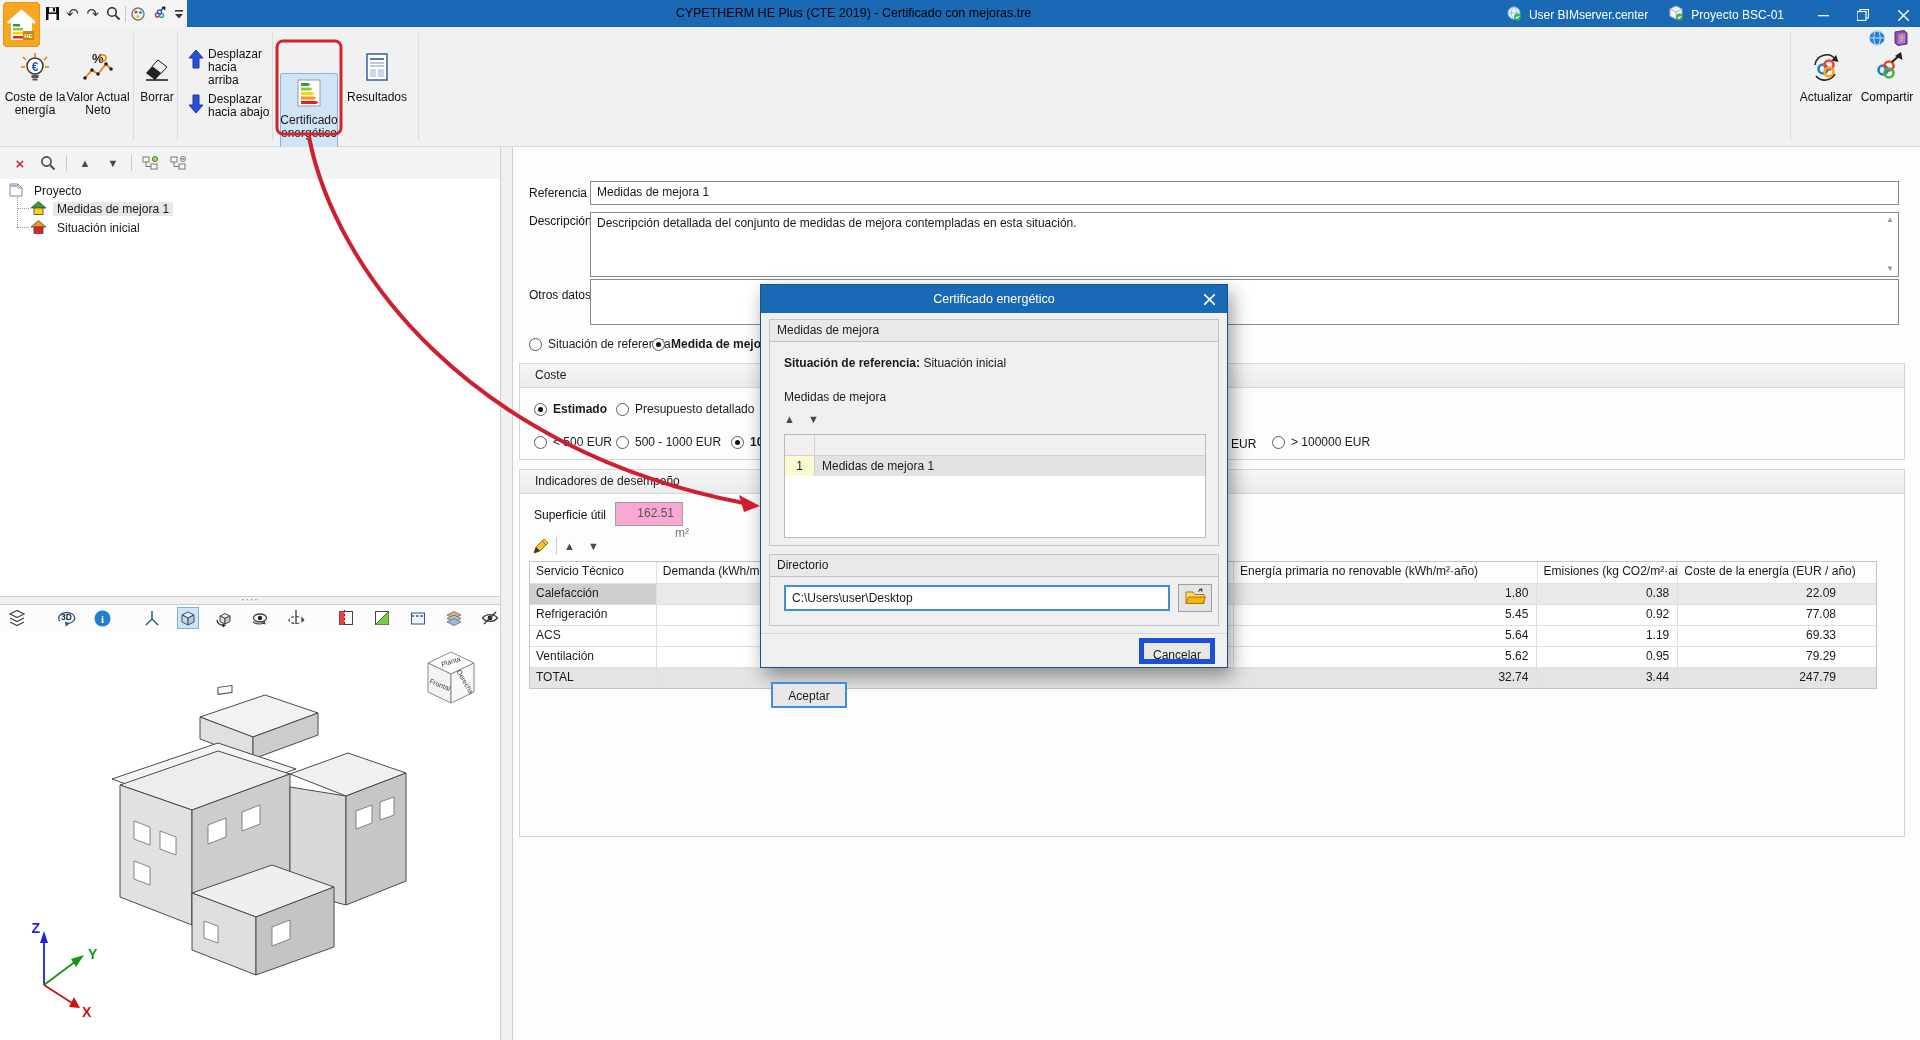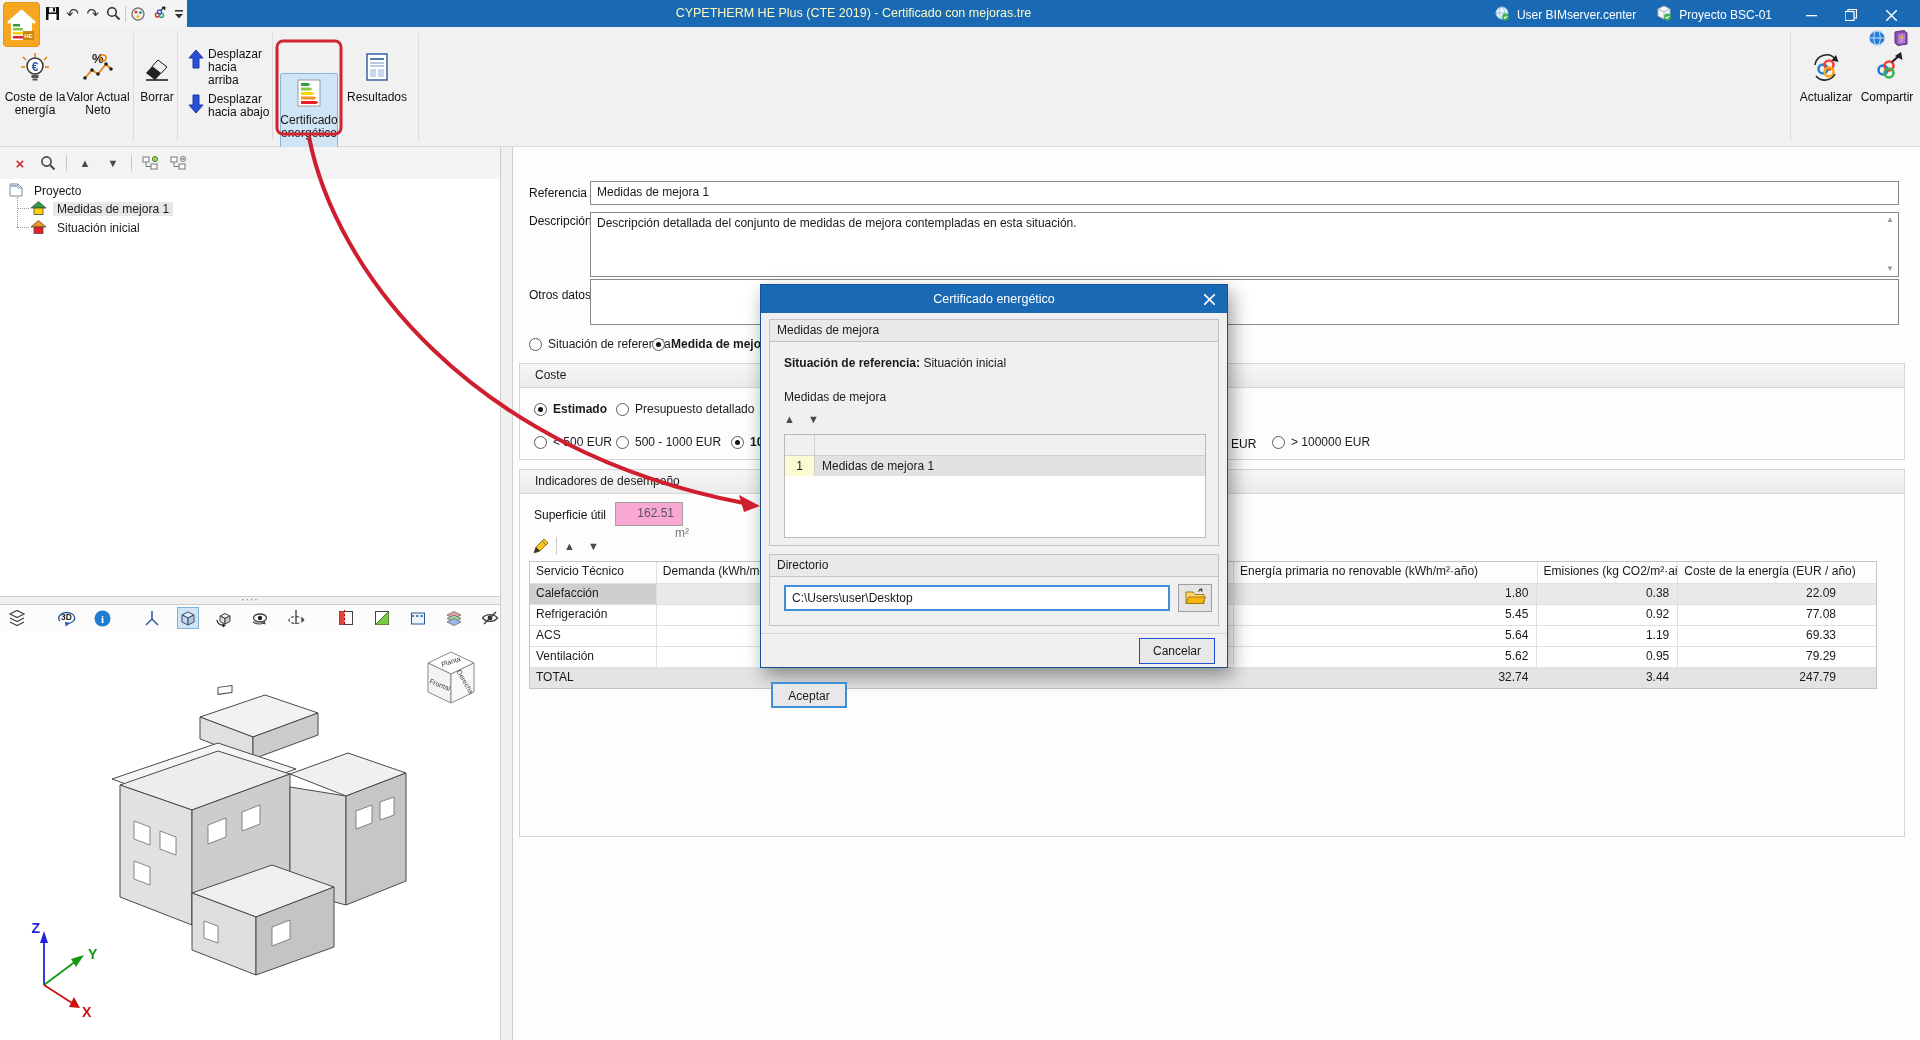--- a/index.html
+++ b/index.html
@@ -5,21 +5,21 @@
   html,body{margin:0;padding:0;background:#888;}
   #app{position:relative;width:1920px;height:1040px;background:#fdfdfd;overflow:hidden;
        font-family:"Liberation Sans",sans-serif;font-size:12px;color:#1a1a1a;}
   .a{position:absolute;}
   .nowrap{white-space:nowrap;overflow:hidden;}
   
   .titlebar{left:0;top:0;width:1920px;height:27px;background:#1a69b4;}
   .qat{left:0;top:0;width:187px;height:27px;background:#f4f4f4;display:flex;align-items:center;gap:4px;padding-left:44px;box-sizing:border-box;}
   .qico{width:20px;height:20px;display:flex;align-items:center;justify-content:center;color:#333;font-size:15px;}
   .vsep{width:1px;height:16px;background:#c9c9c9;}
-  .wtitle{color:#fef9c3;font-size:12.5px;text-align:center;line-height:27px;}
+  .wtitle{color:#000000;font-size:12.5px;text-align:center;line-height:27px;}
   .tbright{display:flex;align-items:center;color:#fff;gap:6px;}
   .winbtn{width:34px;height:27px;display:flex;align-items:center;justify-content:center;}
   
   .ribbon{left:0;top:27px;width:1920px;height:120px;background:#f1f1f1;border-bottom:1px solid #d9d9d9;box-sizing:border-box;}
   .rdiv{position:absolute;top:6px;width:1px;height:108px;background:#dcdcdc;}
   .rbtn{position:absolute;display:flex;flex-direction:column;align-items:center;text-align:center;line-height:13px;font-size:12px;color:#111;}
   .rbtn .ric{margin-bottom:3px;}
   .grplbl{position:absolute;top:126px;font-size:12px;color:#333;text-align:center;}
   .smallbtn{position:absolute;display:flex;align-items:flex-start;gap:4px;font-size:12px;line-height:13px;color:#111;}
   .certbtn{position:absolute;left:280px;top:46px;width:58px;height:82px;background:#cfe5f6;border:1px solid #86b6da;border-radius:2px;
@@ -68,21 +68,21 @@
   .dtitle{height:28px;background:#1a69b4;color:#fff;text-align:center;line-height:28px;font-size:12.5px;position:relative;}
   .dclose{position:absolute;right:10px;top:6px;width:16px;height:16px;display:flex;align-items:center;justify-content:center;}
   .dgroup{position:absolute;border:1px solid #c3c3c3;box-sizing:border-box;background:#f0f0f0;}
   .dgbar{height:22px;background:#e9e9e9;border-bottom:1px solid #c3c3c3;line-height:21px;padding-left:7px;box-sizing:border-box;}
   .dlist{position:absolute;background:#fff;border:1px solid #b9b9b9;box-sizing:border-box;}
   .dlh{height:20px;background:#f0f0f0;border-bottom:1px solid #d0d0d0;display:flex;}
   .dlr{height:20px;display:flex;}
   .dln{width:30px;border-right:1px solid #d0d0d0;background:#fbfbd2;text-align:center;line-height:20px;box-sizing:border-box;}
   .dlt{flex:1;background:#e2e2e2;line-height:20px;padding-left:7px;}
   .dinput{position:absolute;background:#fff;border:2px solid #3d8fd9;box-sizing:border-box;line-height:22px;padding-left:6px;}
-  .dbtn{position:absolute;height:26px;background:#e8e8e8;border:1px solid #1d4ed8;box-sizing:border-box;text-align:center;line-height:24px;}
+  .dbtn{position:absolute;height:26px;background:#e8e8e8;border:5px solid #1d4ed8;box-sizing:border-box;text-align:center;line-height:24px;}
   .dbtn.def{border:2px solid #3d8fd9;}
   .overlay{left:0;top:0;width:1920px;height:1040px;z-index:50;pointer-events:none;}
   .scrl{position:absolute;color:#999;font-size:8px;line-height:8px;}
 </style>
 </head>
 <body>
 
 <div id="app">
 
   <div class="a titlebar">
@@ -121,21 +121,21 @@
           </svg>
       </span>
       <span class="qico">
         <svg width="10" height="10">
             <rect x="1" y="1" width="8" height="1.6" fill="#333"></rect>
             <polygon points="1,5 9,5 5,9.5" fill="#333"></polygon>
           </svg>
       </span>
     </div>
     <div class="a wtitle nowrap" style="left:187px;right:400px;top:0;">CYPETHERM HE Plus (CTE 2019) - Certificado con mejoras.tre</div>
-    <div class="a tbright" style="right:12px;top:0;height:30px;">
+    <div class="a tbright" style="right:0;top:0;height:30px;">
       <span>
         <svg width="17" height="17">
             <circle cx="8" cy="8" r="6" fill="#eaf4ff" stroke="#9ec2e2"></circle>
             <ellipse cx="8" cy="8" rx="2.6" ry="6" fill="none" stroke="#9ec2e2"></ellipse>
             <line x1="2" y1="8" x2="14" y2="8" stroke="#9ec2e2"></line>
             <circle cx="11.5" cy="12" r="3.4" fill="#3bb54a"></circle>
             <path d="M9.9 12 l1.2 1.2 l2-2.2" stroke="#fff" stroke-width="1.1" fill="none"></path>
           </svg>
       </span>
       <span>User BIMserver.center</span>

